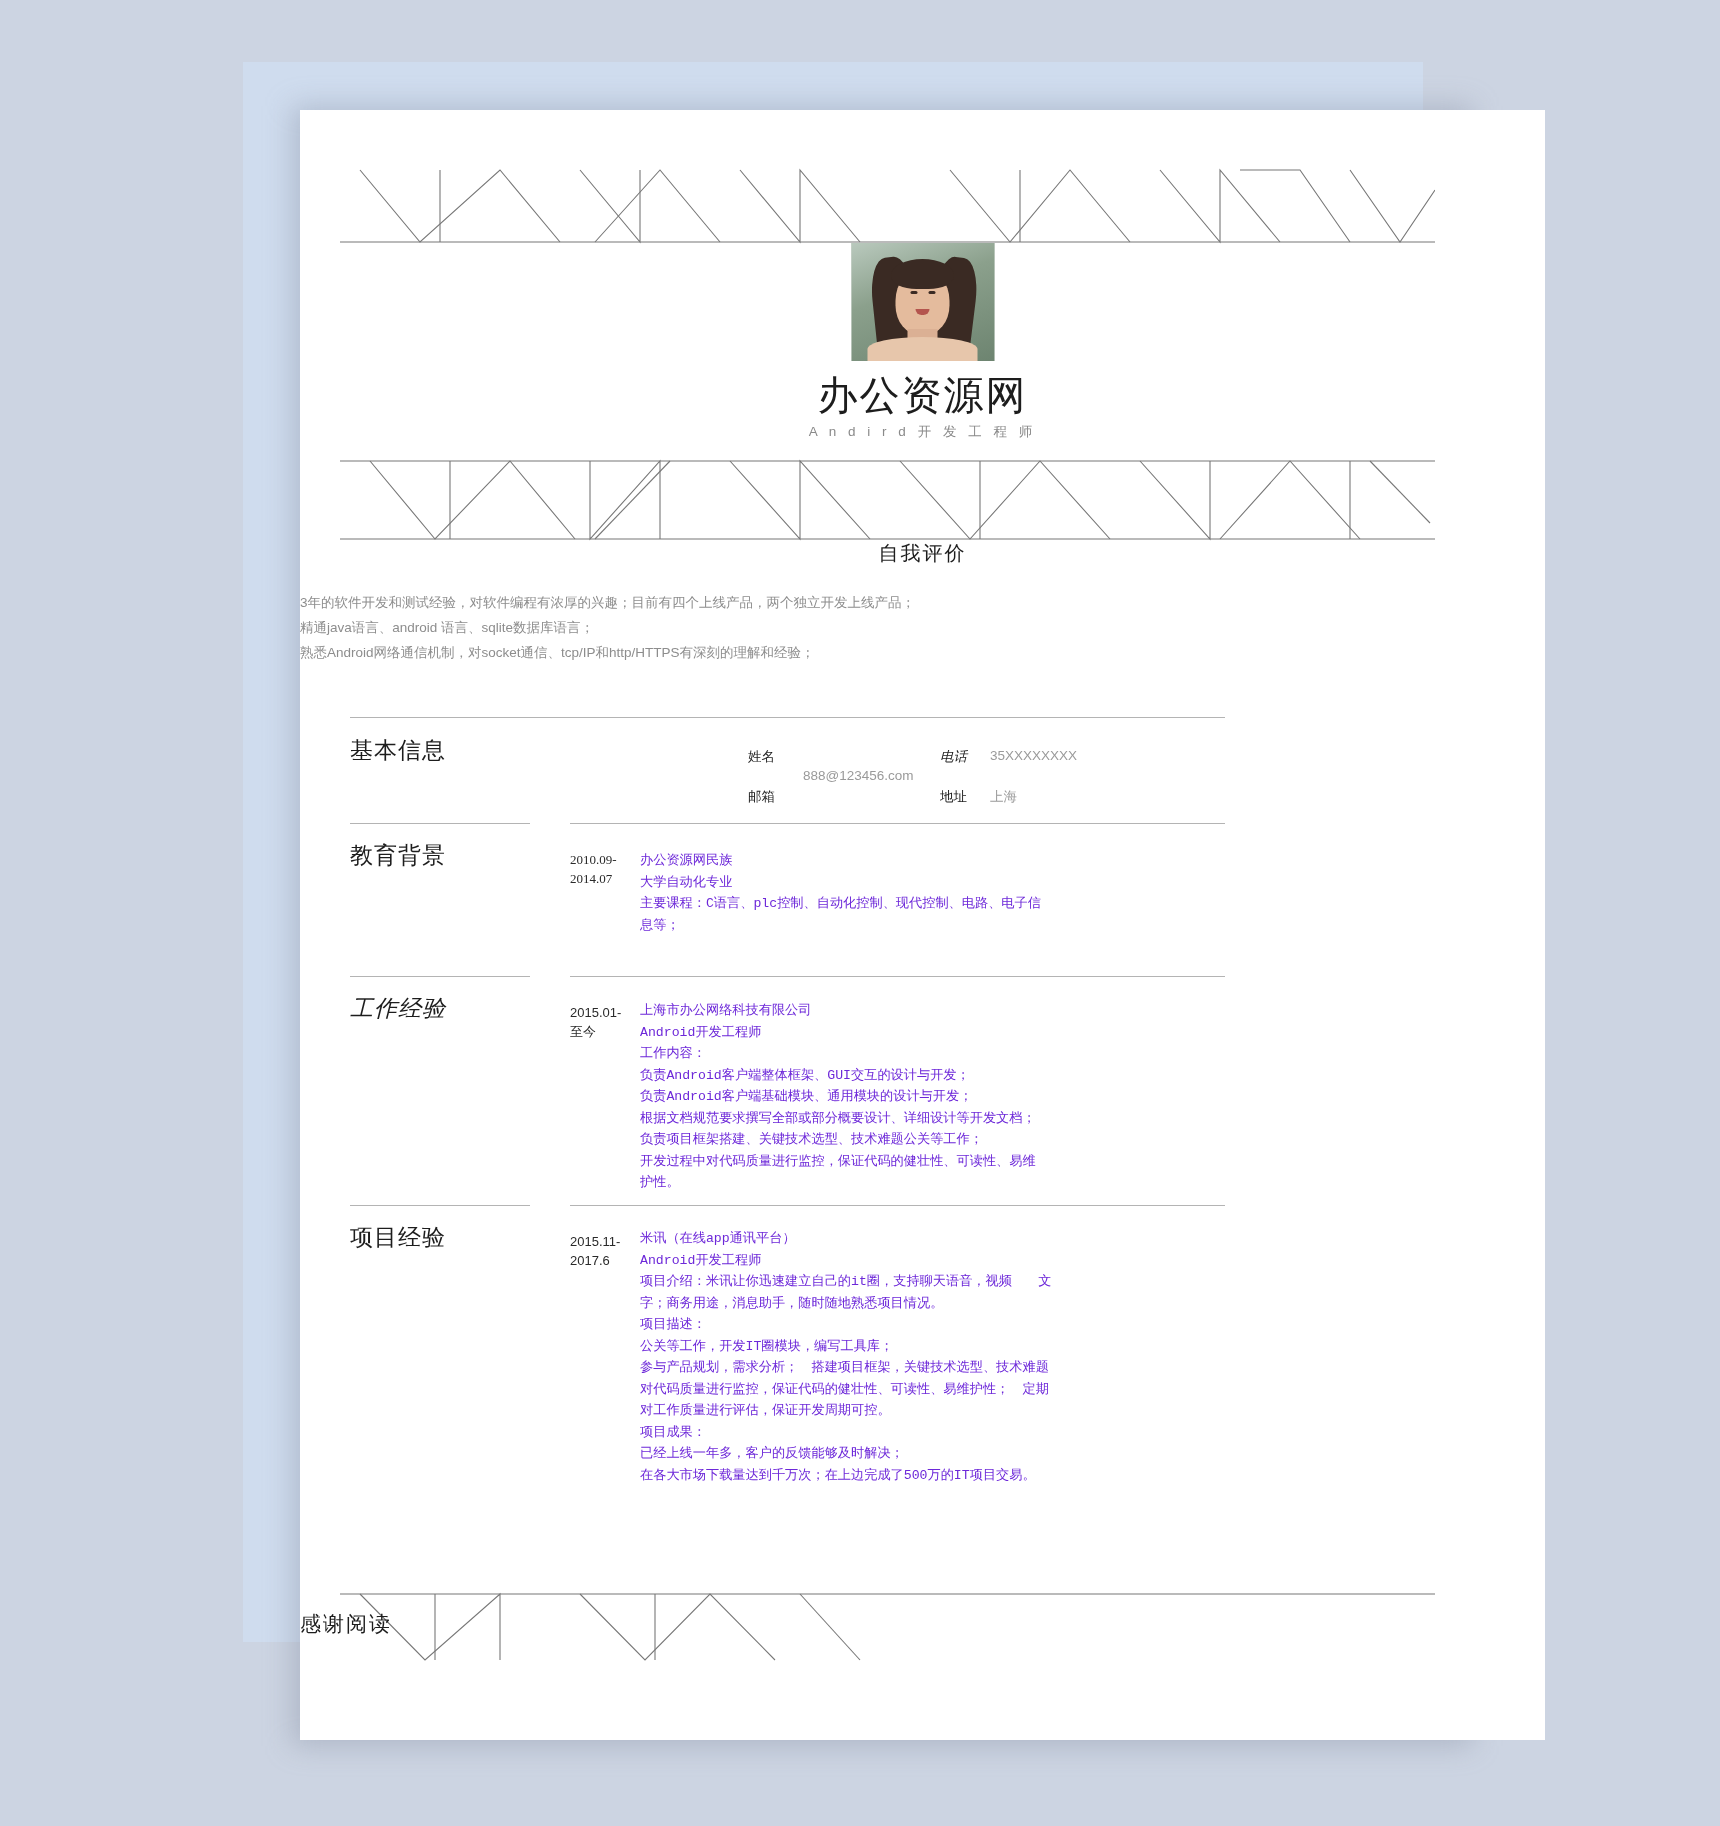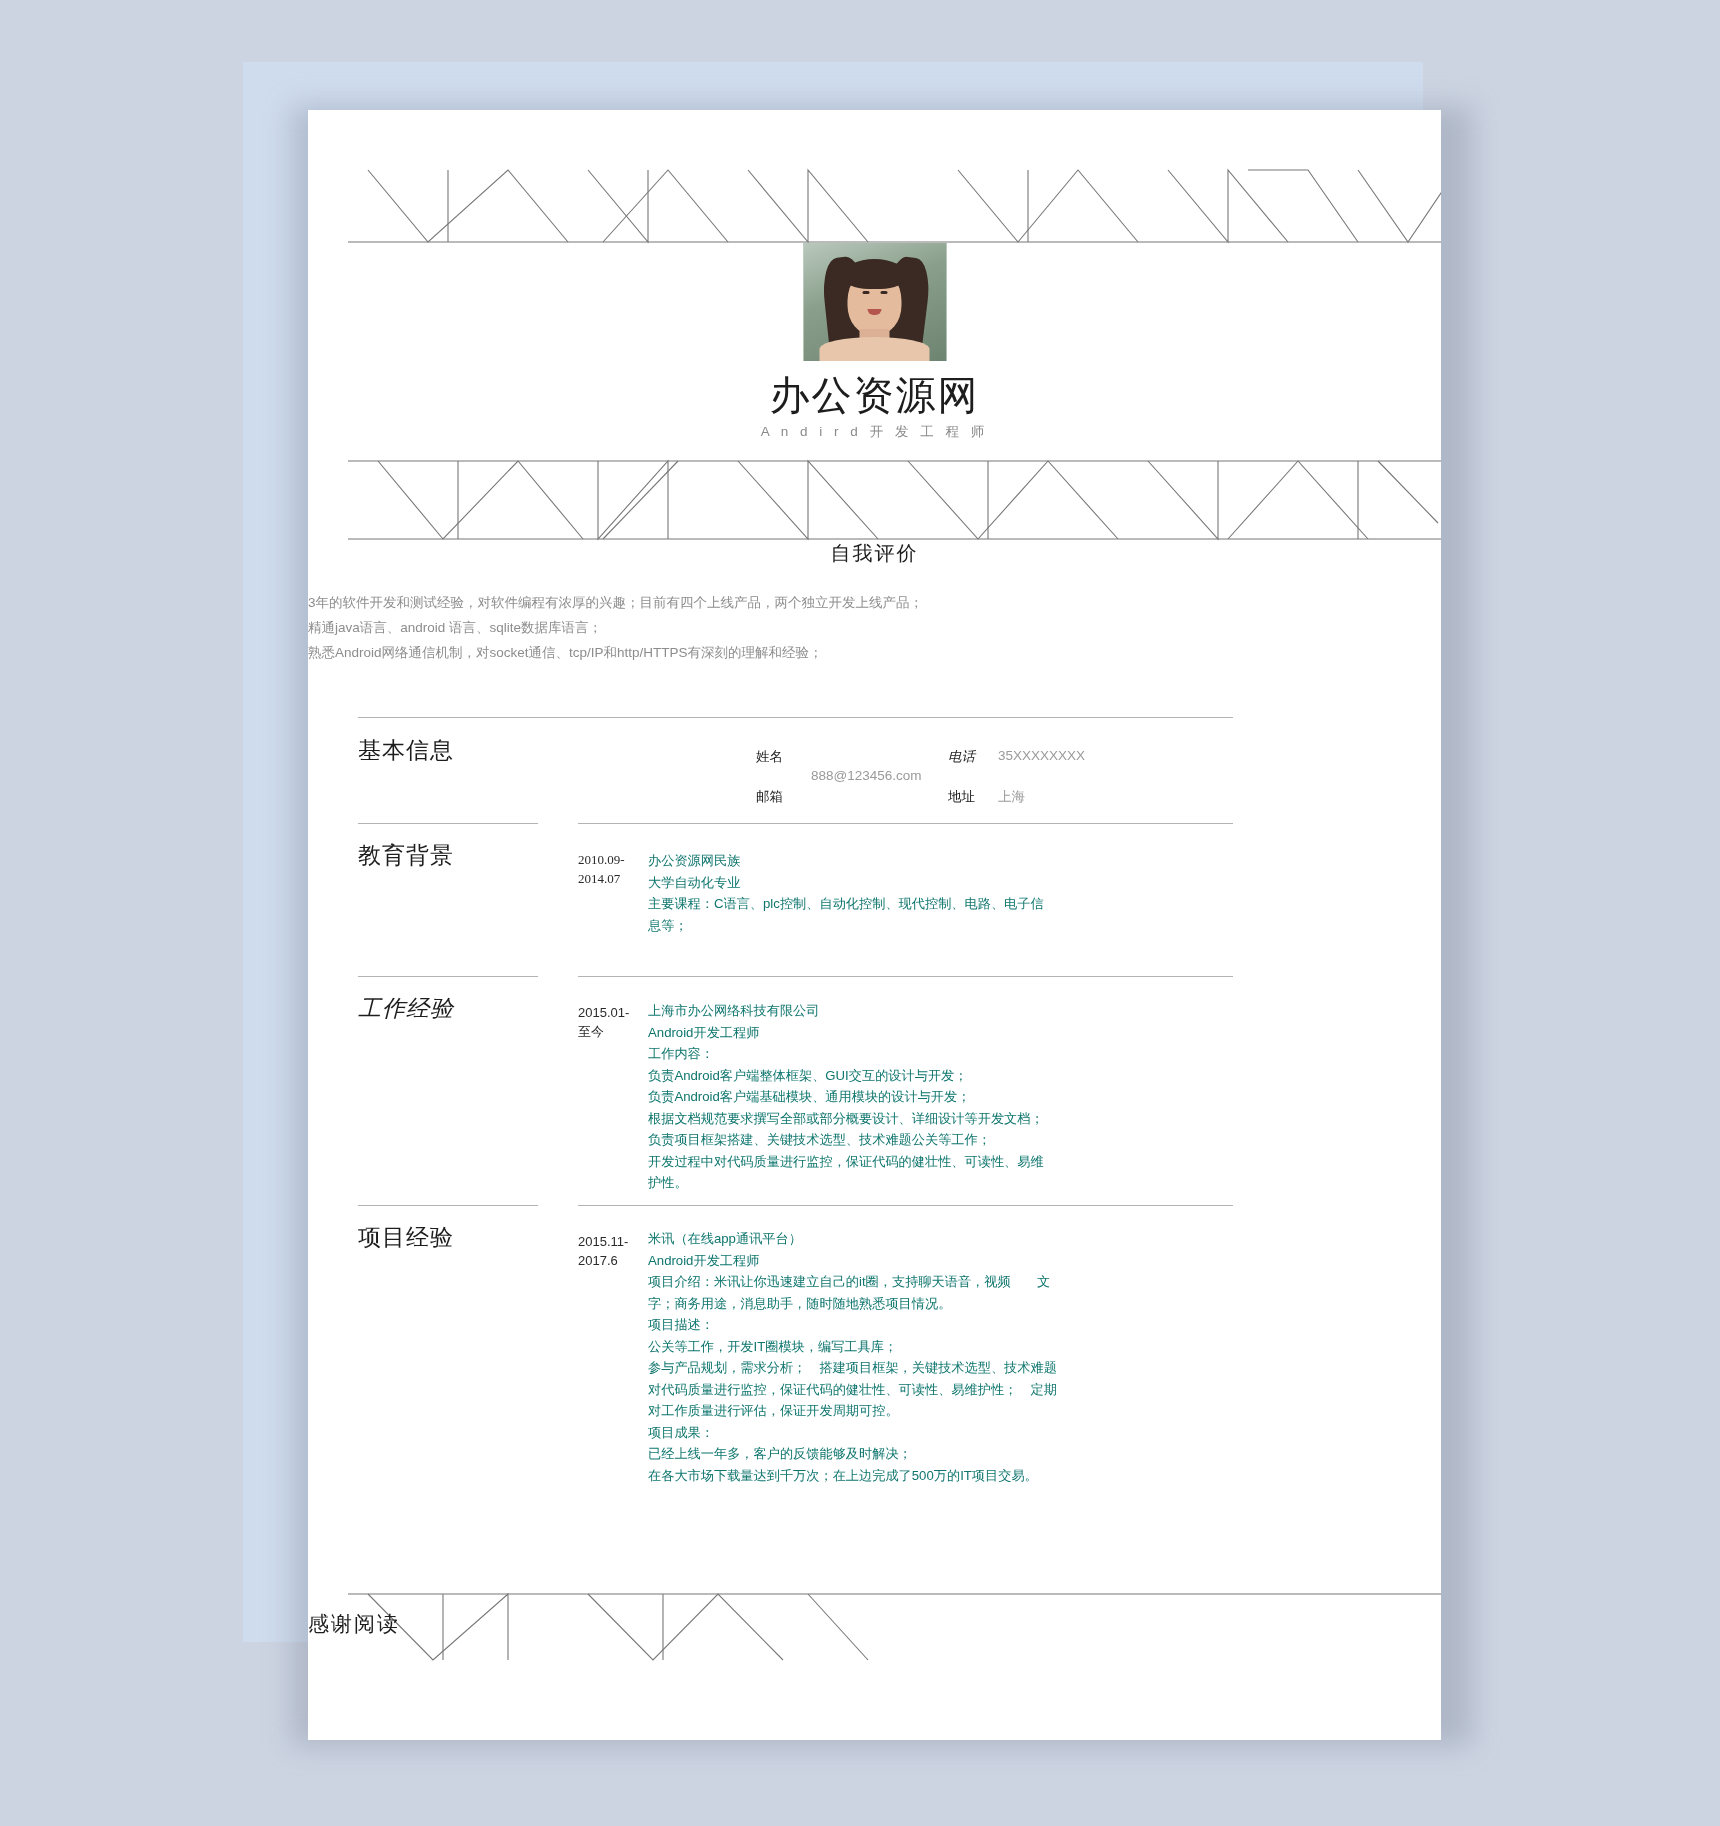--- a/index.html
+++ b/index.html
@@ -32,25 +32,24 @@
     top: 106px;
     width: 1180px;
     height: 1640px;
     background: rgba(120,130,150,0.35);
     filter: blur(14px);
   }
   .page {
     position: absolute;
     left: 300px;
     top: 110px;
-    width: 1133px;
+    width: 1245px;
     height: 1630px;
     background: #ffffff;
     overflow: hidden;
-    margin-left: 8px;
   }
 
   
   .zig {
     position: absolute;
     left: 40px;
     width: 1095px;
     height: 85px;
   }
   .zig svg { display:block; width:100%; height:100%; }
@@ -180,21 +179,22 @@
     font-size: 13px;
     line-height:19px;
     color:#2a2a2a;
   }
   .content {
     position:absolute;
     left: 340px;
     width: 585px;
     font-size: 13.2px;
     line-height: 21.5px;
-    color:#0f766e;
+    color:#6d28d9;
+    font-family:Liberation Mono, monospace;
   }
 
   
   .bi-label {
     position:absolute;
     font-size: 13.5px;
     color:#1d1d1d;
   }
   .bi-value {
     position:absolute;

